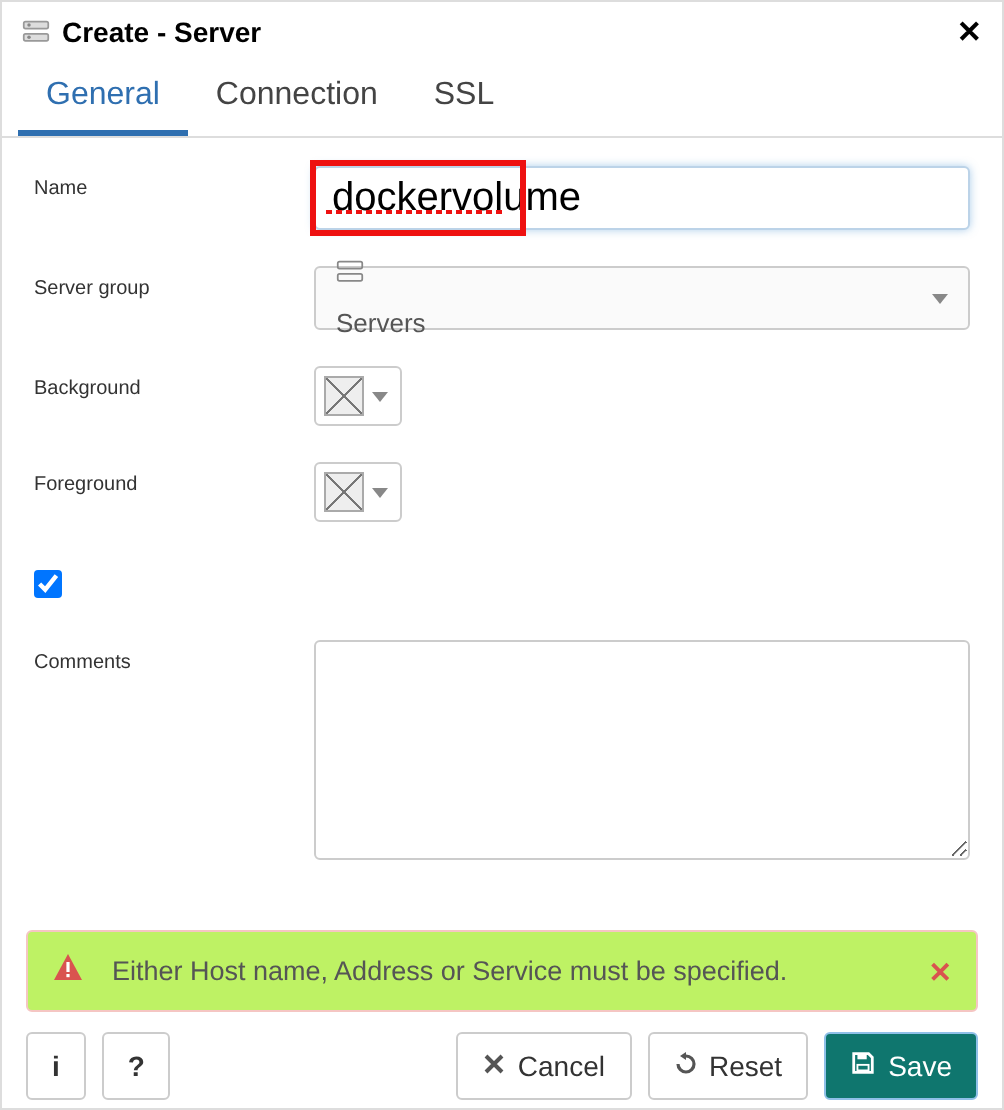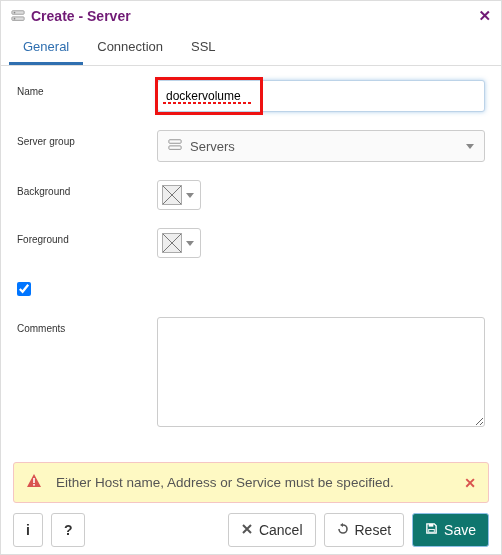--- a/index.html
+++ b/index.html
@@ -19,34 +19,34 @@
     display: flex;
     flex-direction: column;
     height: 555px;
   }
   .titlebar {
     display: flex;
     align-items: center;
     padding: 6px 10px 4px 10px;
     font-weight: 600;
     font-size: 14px;
-    color: #701a75;
+    color: #000000;
   }
   .titlebar .title-icon { width: 14px; height: 14px; margin-right: 6px; }
   .titlebar .spacer { flex: 1; }
   .close-x { font-weight: bold; cursor: pointer; font-size: 15px; }
   .tabs {
     display: flex;
     border-bottom: 1px solid #ddd;
     padding: 0 8px;
     gap: 0;
   }
   .tab {
     padding: 10px 14px 8px 14px;
-    font-size: 13px;
+    font-size: 16px;
     color: #444;
     cursor: pointer;
     border-bottom: 2px solid transparent;
   }
   .tab.active {
     color: #2f6fb0;
     border-bottom: 3px solid #2f6fb0;
     font-weight: 500;
   }
   .body {
@@ -65,21 +65,21 @@
     font-size: 10px;
   }
   .row .field { flex: 1; }
   .name-input {
     width: 100%;
     height: 32px;
     border: 1px solid #bcd3e8;
     border-radius: 3px;
     box-shadow: 0 0 4px rgba(92,157,215,.5);
     padding: 0 8px;
-    font-size: 12px;
+    font-size: 20px;
   }
   .name-wrap {
     position: relative;
   }
   .red-box {
     position: absolute;
     left: -2px;
     top: -3px;
     width: 108px;
     height: 38px;
@@ -100,21 +100,21 @@
     height: 32px;
     border: 1px solid #ccc;
     border-radius: 3px;
     display: flex;
     align-items: center;
     padding: 0 10px;
     color: #555;
     background: #fafafa;
     justify-content: space-between;
   }
-  .select .sel-left { display: flex; align-items: center; gap: 8px; }
+  .select .sel-left { display: flex; align-items: flex-start; gap: 8px; flex-direction: column; }
   .caret-down {
     width: 0; height: 0;
     border-left: 4px solid transparent;
     border-right: 4px solid transparent;
     border-top: 5px solid #888;
   }
   .swatch-btn {
     display: inline-flex;
     align-items: center;
     border: 1px solid #ccc;
@@ -148,21 +148,21 @@
     padding: 6px;
     font-family: inherit;
     font-size: 13px;
   }
   .footer {
     padding: 8px 12px 12px 12px;
   }
   .alert {
     display: flex;
     align-items: center;
-    background: #fef9c3;
+    background: #bef264;
     border: 1px solid #f5c6c3;
     border-radius: 3px;
     padding: 10px 12px;
     color: #555;
     margin-bottom: 10px;
     font-size: 13.5px;
   }
   .alert .warn-icon { margin-right: 14px; }
   .alert .dismiss {
     margin-left: auto;

